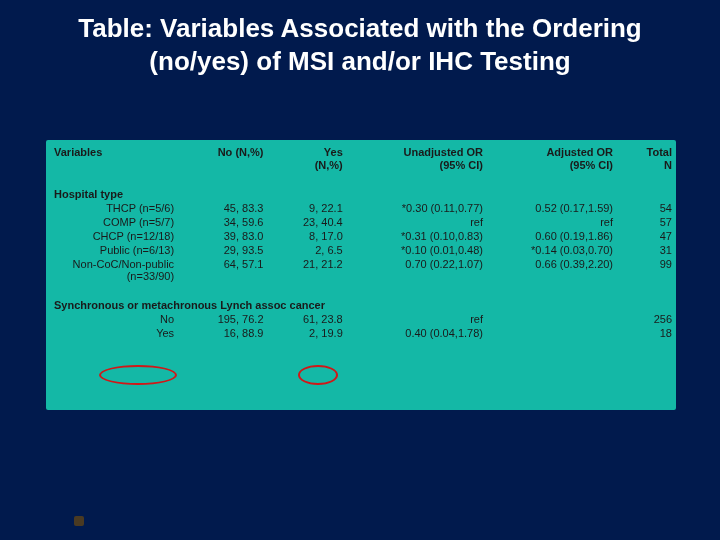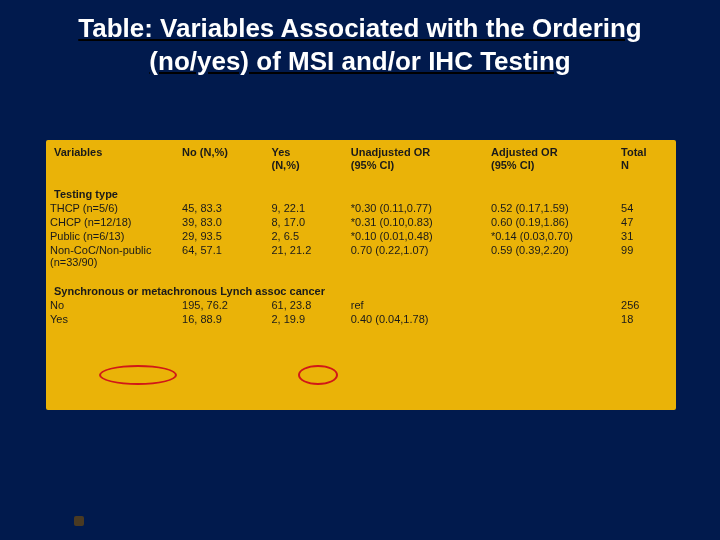--- a/index.html
+++ b/index.html
@@ -1,22 +1,22 @@
 <!DOCTYPE html>
 <html><head>
 <meta charset="utf-8">
 <style>
   html,body{margin:0;padding:0;width:720px;height:540px;background:#011a4d;font-family:Arial,Helvetica,sans-serif;color:#000;}
-  .slide{width:720px;height:540px;position:relative;text-decoration:underline;}
+  .slide{width:720px;height:540px;position:relative;}
   .title{color:#fff;font-size:26px;font-weight:bold;text-align:center;padding:12px 60px 14px;line-height:1.25;}
-  .panel{position:absolute;left:46px;top:140px;width:630px;height:270px;background:#eab308;border-radius:2px;}
+  .panel{position:absolute;left:46px;top:140px;width:630px;height:270px;background:#14b8a6;border-radius:2px;}
   table{border-collapse:collapse;width:100%;font-size:11px;color:#1a1a1a;}
-  th,td{padding:1px 4px;text-align:left;vertical-align:top;}
+  th,td{padding:1px 4px;text-align:right;vertical-align:top;}
   th{font-weight:bold;font-size:11px;}
-  td.lbl{text-align:left;}
+  td.lbl{text-align:right;}
   th.lbl{text-align:left;padding-left:8px;}
   .sec{font-weight:bold;text-align:left;padding-top:10px;padding-left:8px;}
   .hdr-row th{padding-top:6px;padding-bottom:6px;line-height:1.2;}
   .ring{position:absolute;border:2px solid #d01818;border-radius:50%;background:transparent;}
   .ring1{left:53px;top:225px;width:74px;height:16px;}
   .ring2{left:252px;top:225px;width:36px;height:16px;}
   .foot{position:absolute;left:74px;bottom:14px;width:10px;height:10px;background:#4a3a22;border-radius:2px;}
 </style>
 </head>
 <body>
@@ -29,30 +29,38 @@
     <tbody>
           <tr class="hdr-row">
       <th class="lbl" style="width:118px">Variables</th>
       <th style="width:80px">No (N,%)</th>
       <th style="width:70px">Yes<br>(N,%)</th>
       <th style="width:130px">Unadjusted OR<br>(95% CI)</th>
       <th style="width:120px">Adjusted OR<br>(95% CI)</th>
       <th style="width:50px">Total<br>N</th>
     </tr>
     <tr>
-            <td colspan="6" class="sec">Testing type</td>
+            <td colspan="6" class="sec">Hospital type</td>
           </tr>
 
     <tr>
       <td class="lbl">THCP (n=5/6)</td>
       <td>45, 83.3</td>
       <td>9, 22.1</td>
       <td>*0.30 (0.11,0.77)</td>
       <td>0.52 (0.17,1.59)</td>
       <td>54</td>
+    </tr>
+    <tr>
+      <td class="lbl">COMP (n=5/7)</td>
+      <td>34, 59.6</td>
+      <td>23, 40.4</td>
+      <td>ref</td>
+      <td>ref</td>
+      <td>57</td>
     </tr>
     <tr>
       <td class="lbl">CHCP (n=12/18)</td>
       <td>39, 83.0</td>
       <td>8, 17.0</td>
       <td>*0.31 (0.10,0.83)</td>
       <td>0.60 (0.19,1.86)</td>
       <td>47</td>
     </tr>
     <tr>
@@ -61,21 +69,21 @@
       <td>2, 6.5</td>
       <td>*0.10 (0.01,0.48)</td>
       <td>*0.14 (0.03,0.70)</td>
       <td>31</td>
     </tr>
     <tr>
       <td class="lbl">Non-CoC/Non-public (n=33/90)</td>
       <td>64, 57.1</td>
       <td>21, 21.2</td>
       <td>0.70 (0.22,1.07)</td>
-      <td>0.59 (0.39,2.20)</td>
+      <td>0.66 (0.39,2.20)</td>
       <td>99</td>
     </tr>
 
     <tr>
             <td colspan="6" class="sec" style="padding-top:16px">Synchronous or metachronous Lynch assoc cancer</td>
           </tr>
 
     <tr>
       <td class="lbl">No</td>
       <td>195, 76.2</td>

